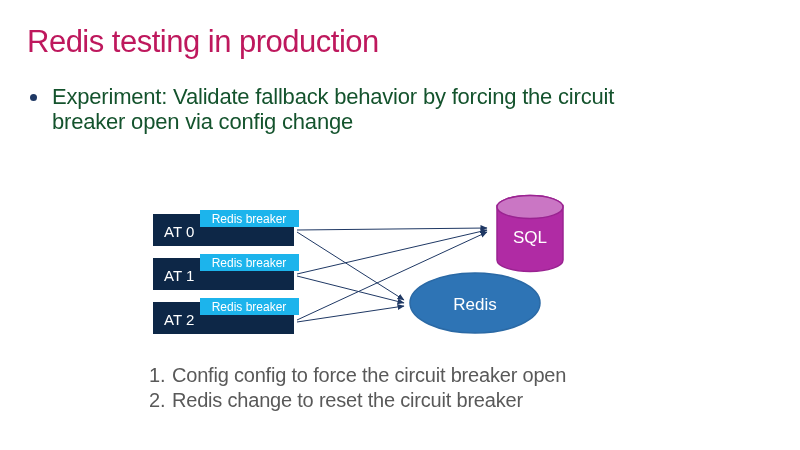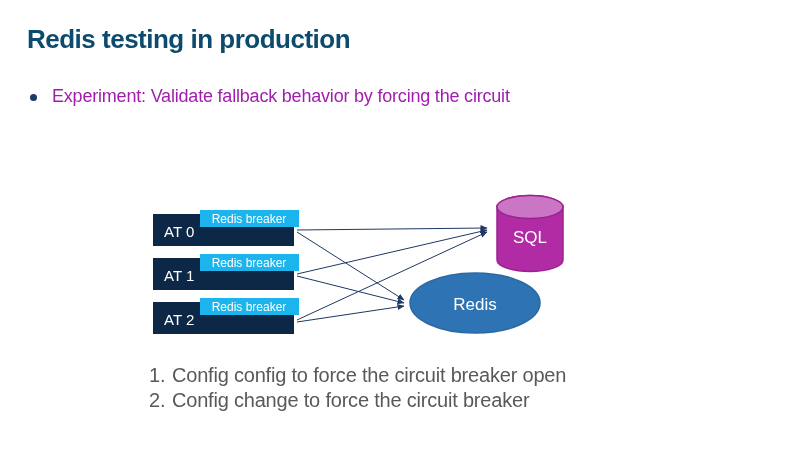--- a/index.html
+++ b/index.html
@@ -2,51 +2,52 @@
 <html><head>
 <meta charset="utf-8">
 <style>
   html,body{margin:0;padding:0;}
   body{
     width:800px;height:450px;background:#ffffff;position:relative;
     font-family:"Liberation Sans", sans-serif;overflow:hidden;
   }
   .title{
     position:absolute;left:27px;top:24px;
-    font-size:26px;font-weight:700;color:#0c4a6e;letter-spacing:-0.5px;
+    font-size:31px;font-weight:400;color:#be185d;letter-spacing:-0.5px;
   }
   .bullet-row{
     position:absolute;left:30px;top:84px;width:750px;
     display:flex;align-items:flex-start;
   }
   .bullet-dot{
     width:7px;height:7px;border-radius:50%;background:#1f3864;
     margin-top:10px;margin-right:15px;flex:0 0 auto;
   }
   .bullet-text{
-    font-size:18px;font-weight:300;color:#a21caf;line-height:25px;letter-spacing:-0.2px;
+    font-size:22px;font-weight:300;color:#14532d;line-height:25px;letter-spacing:-0.2px;
   }
   .bullet-text span{display:block;}
   .diagram-svg{position:absolute;left:0;top:0;}
   .numbered-list{
     position:absolute;left:149px;top:363px;
     font-size:20px;font-weight:300;color:#595959;line-height:25px;letter-spacing:-0.2px;
   }
   .numbered-item{display:flex;}
   .num{flex:0 0 23px;}
 </style>
 </head>
 <body>
 
 <div class="title">Redis testing in production</div>
 
 <div class="bullet-row">
   <div class="bullet-dot"></div>
   <div class="bullet-text">
     <span>Experiment: Validate fallback behavior by forcing the circuit</span>
+    <span>breaker open via config change</span>
   </div>
 </div>
 
 <svg class="diagram-svg" width="800" height="450" viewBox="0 0 800 450">
   <defs>
     <marker id="arrow" markerWidth="8" markerHeight="8" refX="6.5" refY="3" orient="auto">
       <path d="M0,0 L7,3 L0,6 z" fill="#1f3864"></path>
     </marker>
   </defs>
 
@@ -95,15 +96,15 @@
   </g>
 </svg>
 
 <div class="numbered-list">
   <div class="numbered-item">
     <span class="num">1.</span>
     <span>Config config to force the circuit breaker open</span>
   </div>
   <div class="numbered-item">
     <span class="num">2.</span>
-    <span>Config change to force the circuit breaker</span>
+    <span>Redis change to reset the circuit breaker</span>
   </div>
 </div>
 
 </body></html>

